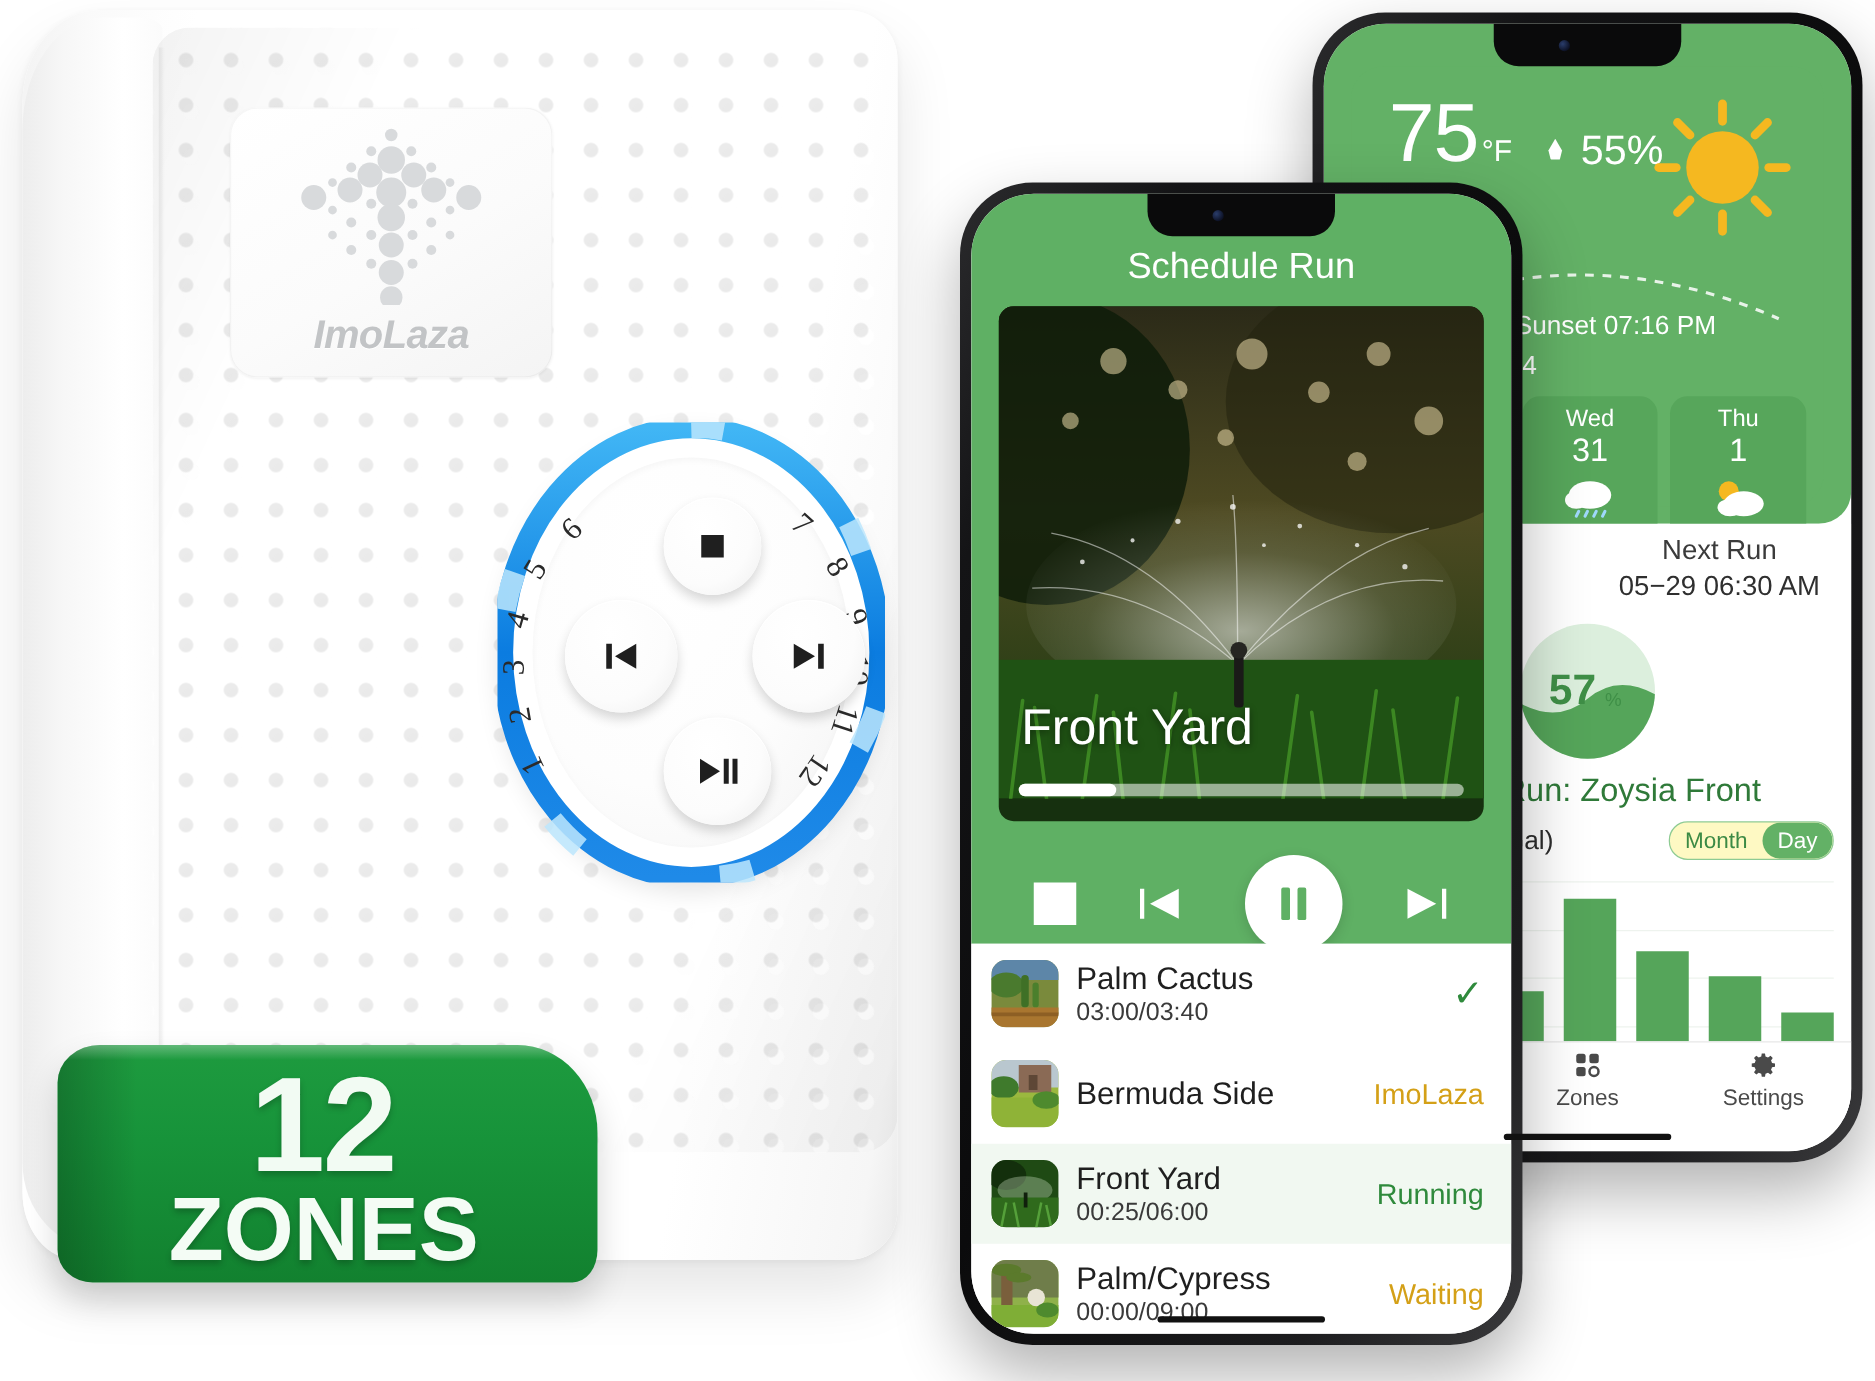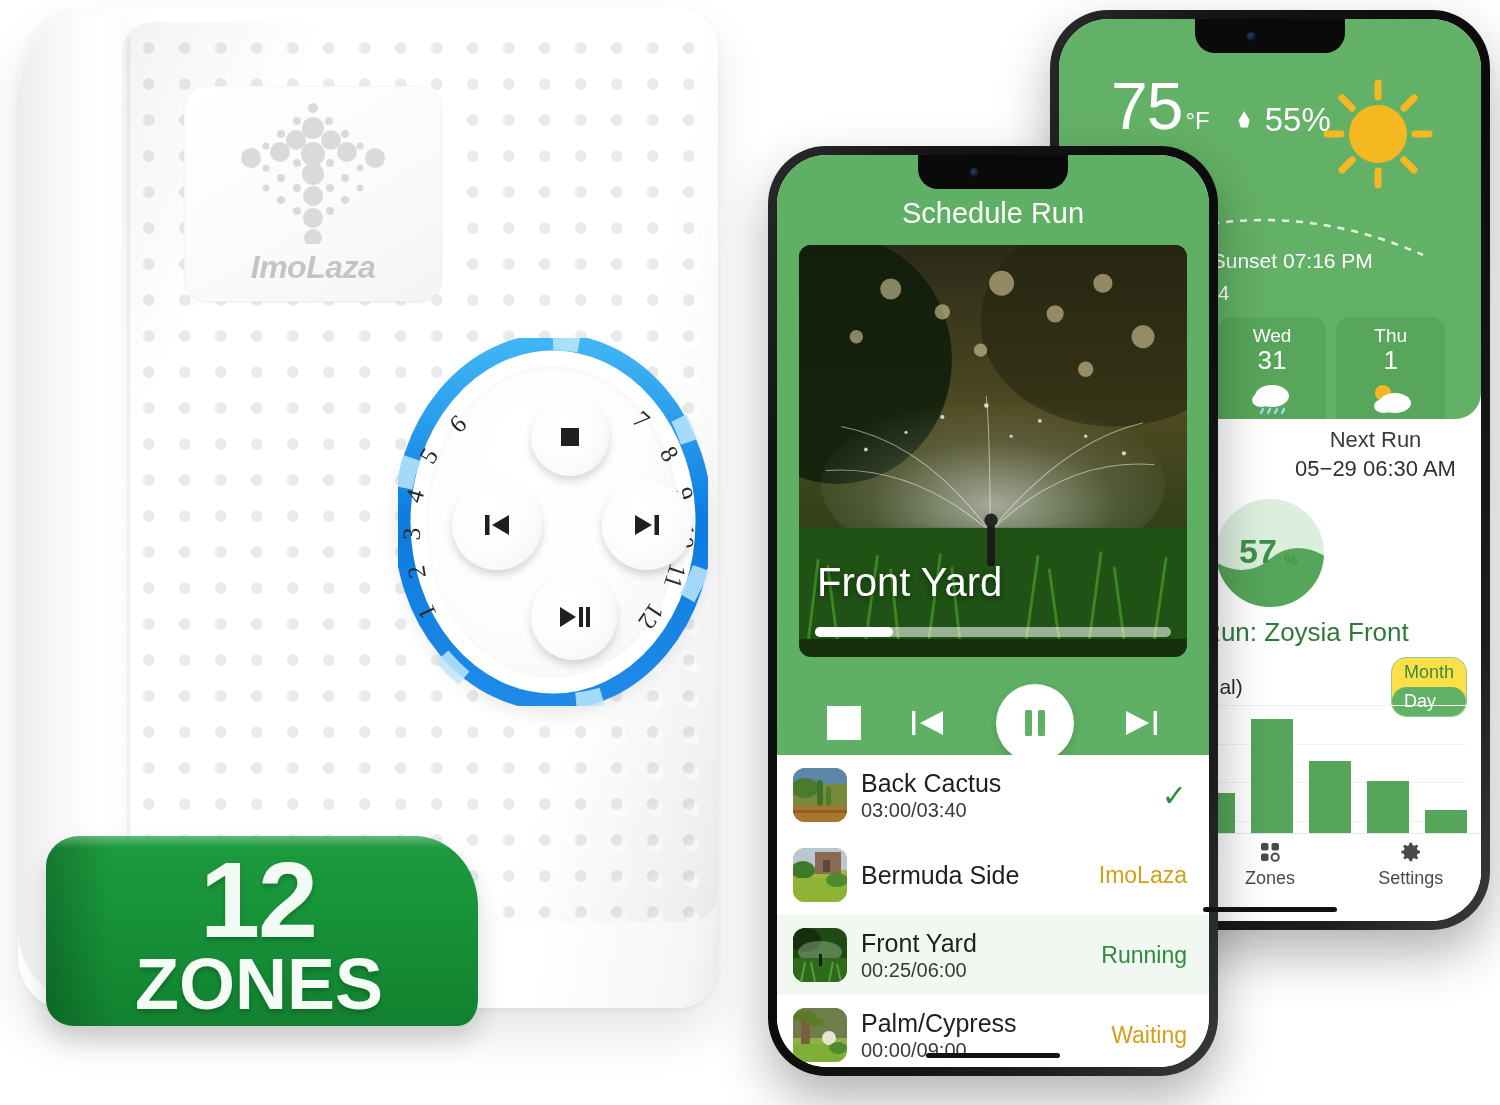--- a/index.html
+++ b/index.html
@@ -213,22 +213,21 @@
   .gauge{ position:absolute; left:50%; transform:translateX(-50%); top:78px; width:112px;height:112px;}
   .bp-sched{
     position:absolute; left:0; right:0; top:198px; text-align:center;
     font-size:26px; color:#2f7a39; font-weight:normal;
   }
   .bp-usage-row{ position:absolute; left:14px; right:14px; top:238px; display:flex; align-items:center;}
   .bp-usage-t{ font-size:27px; color:#2d2d2d;}
   .bp-usage-u{ font-size:21px; color:#2d2d2d; margin-left:6px;}
   .seg{
     margin-left:auto; display:flex; border:1.5px solid #8ecb93; border-radius:15px; overflow:hidden;
-    background:#fde047;
-    flex-direction:column;
+    background:#fef9c3;
   }
   .seg div{ font-size:18px; padding:4px 12px; color:#3c8a45; }
   .seg div.on{ background:#63b166; color:#fff; border-radius:15px;}
   .chart{ position:absolute; left:18px; right:14px; top:286px; height:200px;}
   .chart-grid{ position:absolute; inset:0 0 46px 0;}
   .chart-grid i{ position:absolute; left:0;right:0; height:1px; background:#eef3ee; display:block;}
   .bars{ position:absolute; left:0; right:0; bottom:46px; top:0; display:flex; align-items:flex-end; gap:16px;}
   .bar{ flex:1; background:#55a55a; }
   .xlabels{ position:absolute; left:0; right:0; bottom:0; height:46px; display:flex; gap:16px;}
   .xlab{ flex:1; font-size:16px; color:#3a3a3a; transform:rotate(-48deg); transform-origin: left top;
@@ -735,21 +734,21 @@
               <rect width="54" height="54" fill="#7a8a3c"></rect>
               <rect width="54" height="16" fill="#5d86a8"></rect>
               <ellipse cx="12" cy="20" rx="14" ry="10" fill="#4a7a2e"></ellipse>
               <rect x="24" y="12" width="6" height="26" rx="3" fill="#3f7026"></rect>
               <rect x="33" y="18" width="5" height="20" rx="2.5" fill="#4b7f2c"></rect>
               <rect x="0" y="38" width="54" height="16" fill="#a9762f"></rect>
               <rect x="0" y="42" width="54" height="3" fill="#8d5f24"></rect>
             </svg>
           </div>
           <div class="zmid">
-            <div class="zname">Back Cactus</div>
+            <div class="zname">Palm Cactus</div>
             <div class="zsub">
               <span>03:00/03:40</span>
             </div>
           </div>
           <div class="check">✓</div>
         </div>
 
         <div class="zrow">
           <div class="zthumb">
             <svg viewBox="0 0 54 54" width="54" height="54">

